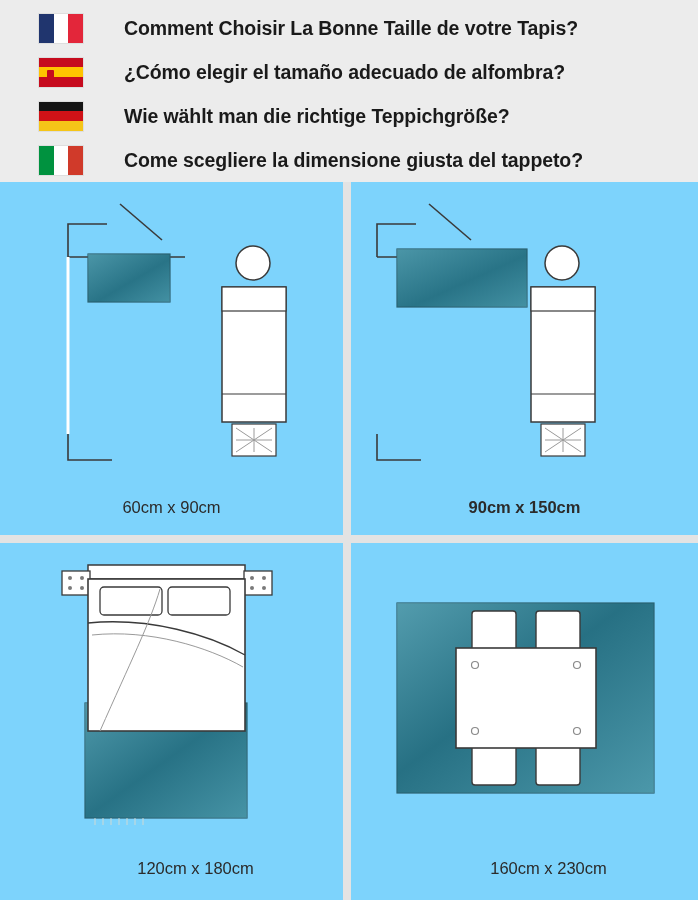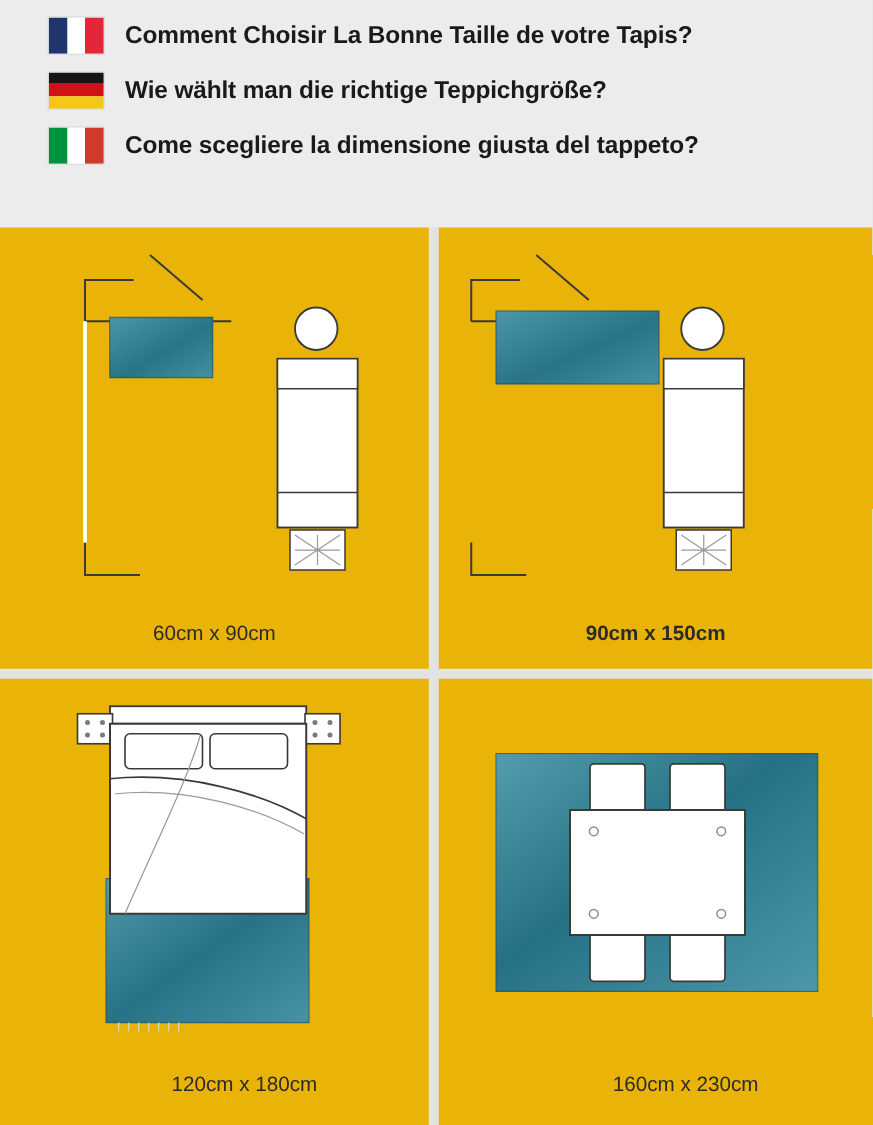--- a/index.html
+++ b/index.html
@@ -20,20 +20,21 @@
     background: #ececec;
     padding: 6px 0 8px 0;
     height: 182px;
     box-sizing: border-box;
   }
   .lang-row {
     display: flex;
     align-items: center;
     height: 44px;
     padding-left: 38px;
+    gap: 24px;
   }
   .flag {
     width: 46px;
     height: 31px;
     flex: 0 0 46px;
     margin-right: 16px;
     display: flex;
     overflow: hidden;
     border: 1px solid rgba(0,0,0,0.06);
     box-sizing: border-box;
@@ -57,21 +58,21 @@
     left: 0;
     width: 698px;
     height: 718px;
     display: grid;
     grid-template-columns: 347px 351px;
     grid-template-rows: 357px 361px;
     gap: 0;
     background: #e3e3e3;
   }
   .cell {
-    background: #eab308;
+    background: #7dd3fc;
     position: relative;
     overflow: hidden;
   }
   .cell.tl { margin: 0 4px 4px 0; }
   .cell.tr { margin: 0 0 4px 4px; font-weight: bold; }
   .cell.bl { margin: 4px 4px 0 0; }
   .cell.br { margin: 4px 0 0 4px; text-decoration: underline; }
 
   .caption {
     position: absolute;
@@ -95,20 +96,30 @@
 
   <div class="lang-row">
     <span class="flag">
       <span style="background:#20356e"></span>
         <span style="background:#ffffff"></span>
         <span style="background:#e3263a"></span>
     </span>
     <span class="lang-text">Comment Choisir La Bonne Taille de votre Tapis?</span>
   </div>
 
+  <div class="lang-row">
+    <span class="flag horizontal">
+      <span style="background:#c60b1e"></span>
+        <span style="background:#ffc400;position:relative">
+        <span style="position:absolute;left:8px;top:3px;width:7px;height:9px;background:#c60b1e;border-radius:1px;display:block"></span>
+      </span>
+        <span style="background:#c60b1e"></span>
+    </span>
+    <span class="lang-text">¿Cómo elegir el tamaño adecuado de alfombra?</span>
+  </div>
 
   <div class="lang-row">
     <span class="flag horizontal">
       <span style="background:#151515"></span>
         <span style="background:#d01217"></span>
         <span style="background:#f5c518"></span>
     </span>
     <span class="lang-text">Wie wählt man die richtige Teppichgröße?</span>
   </div>
 

